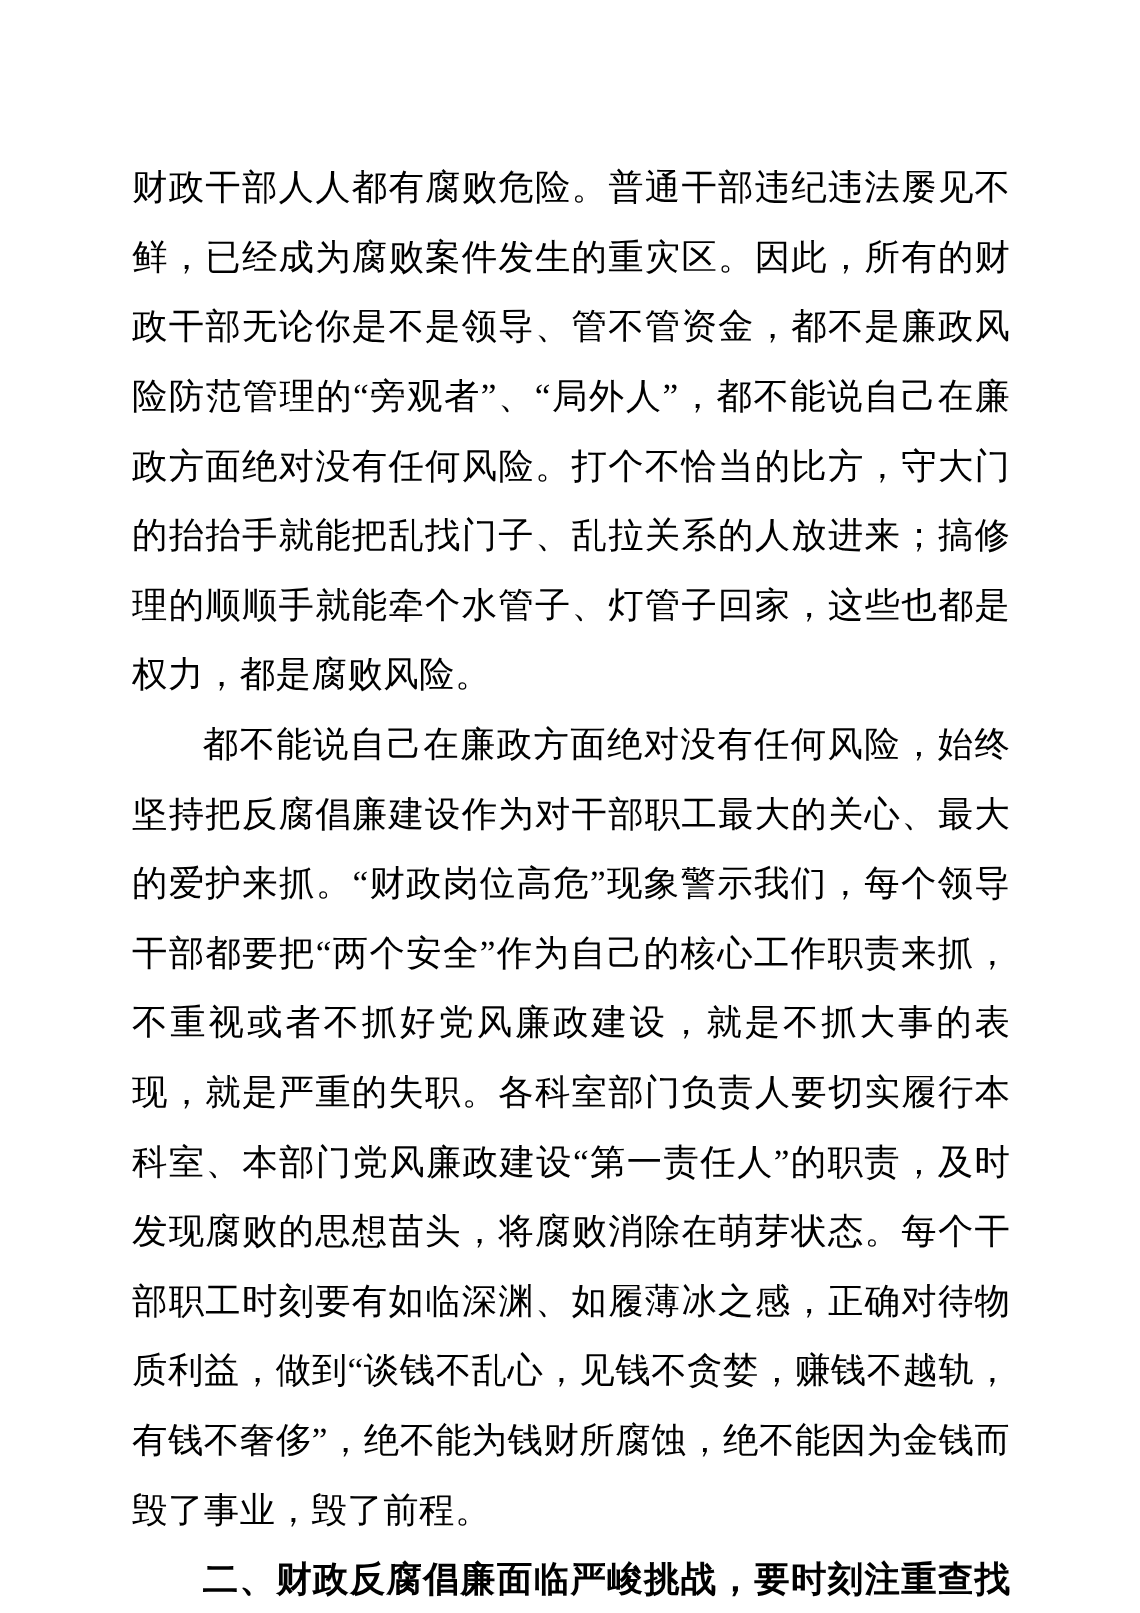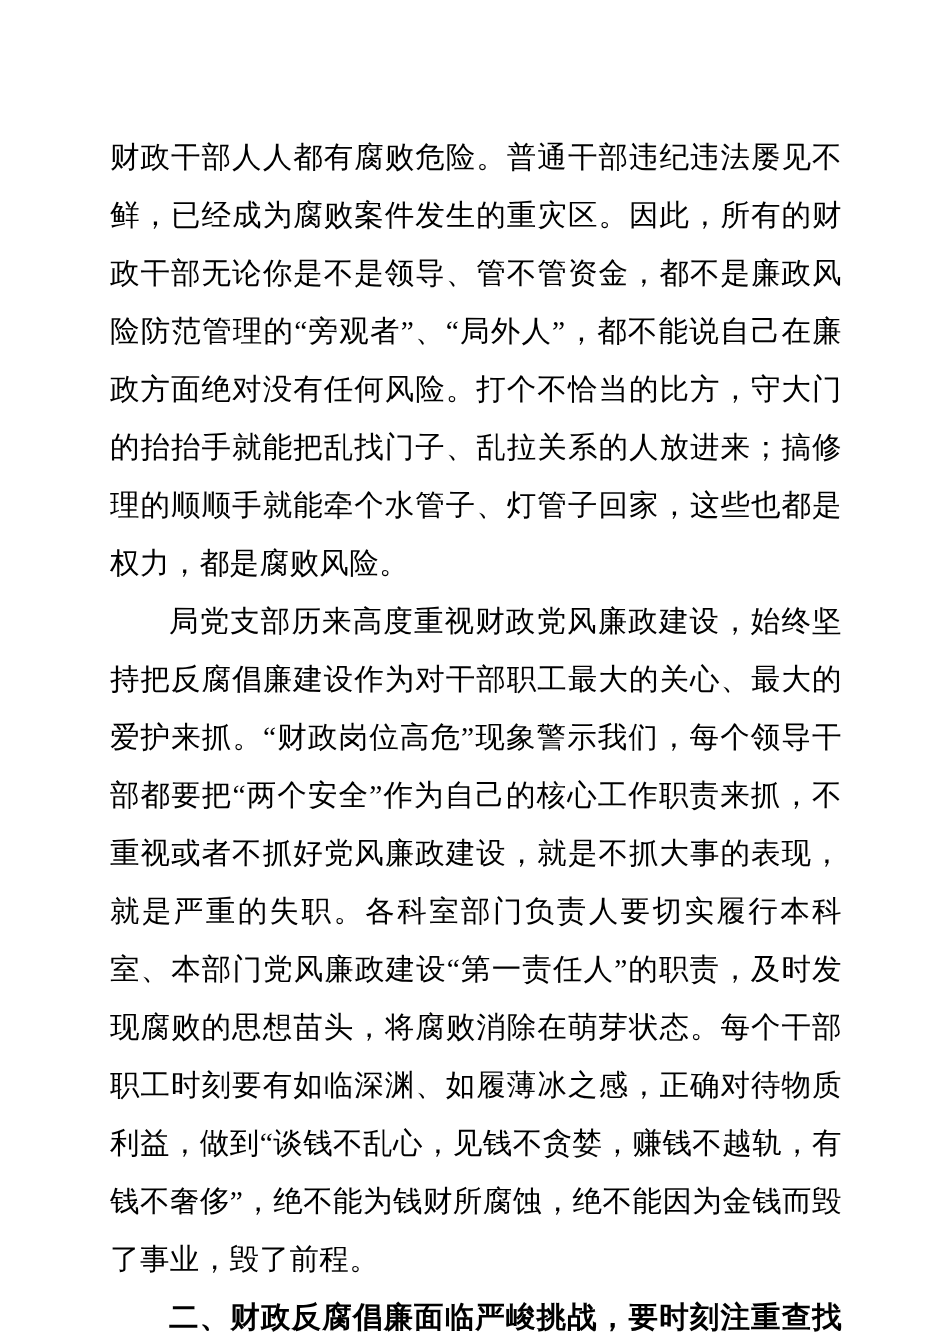--- a/index.html
+++ b/index.html
@@ -43,17 +43,17 @@
     font-family: "Liberation Sans", "DejaVu Sans", sans-serif;
     letter-spacing: 0.2px;
   }
 </style>
 </head>
 <body>
 
 <div class="page">
   <div class="doc-body">
     <p class="para">财政干部人人都有腐败危险。普通干部违纪违法屡见不鲜，已经成为腐败案件发生的重灾区。因此，所有的财政干部无论你是不是领导、管不管资金，都不是廉政风险防范管理的“旁观者”、“局外人”，都不能说自己在廉政方面绝对没有任何风险。打个不恰当的比方，守大门的抬抬手就能把乱找门子、乱拉关系的人放进来；搞修理的顺顺手就能牵个水管子、灯管子回家，这些也都是权力，都是腐败风险。</p>
-    <p class="para indent">局党支部历来高度重视财政党风廉政建设，始终坚持把反腐倡廉建设作为对干部职工最大的关心、最大的爱护来抓。“财政岗位高危”现象警示我们，每个领导干部都要把“两个安全”作为自己的核心工作职责来抓，不重视或者不抓好党风廉政建设，就是不抓大事的表现，就是严重的失职。各科室部门负责人要切实履行本科室、本部门党风廉政建设“第一责任人”的职责，及时发现腐败的思想苗头，将腐败消除在萌芽状态。每个干部职工时刻要有如临深渊、如履薄冰之感，正确对待物质利益，做到“谈钱不乱心，见钱不贪婪，赚钱不越轨，有钱不奢侈”，绝不能为钱财所腐蚀，绝不能因为金钱而毁了事业，毁了前程。</p>
+    <p class="para indent">都不能说自己在廉政方面绝对没有任何风险，始终坚持把反腐倡廉建设作为对干部职工最大的关心、最大的爱护来抓。“财政岗位高危”现象警示我们，每个领导干部都要把“两个安全”作为自己的核心工作职责来抓，不重视或者不抓好党风廉政建设，就是不抓大事的表现，就是严重的失职。各科室部门负责人要切实履行本科室、本部门党风廉政建设“第一责任人”的职责，及时发现腐败的思想苗头，将腐败消除在萌芽状态。每个干部职工时刻要有如临深渊、如履薄冰之感，正确对待物质利益，做到“谈钱不乱心，见钱不贪婪，赚钱不越轨，有钱不奢侈”，绝不能为钱财所腐蚀，绝不能因为金钱而毁了事业，毁了前程。</p>
     <p class="heading">二、财政反腐倡廉面临严峻挑战，要时刻注重查找廉政风险</p>
 
   </div>
 </div>
 
 </body></html>

